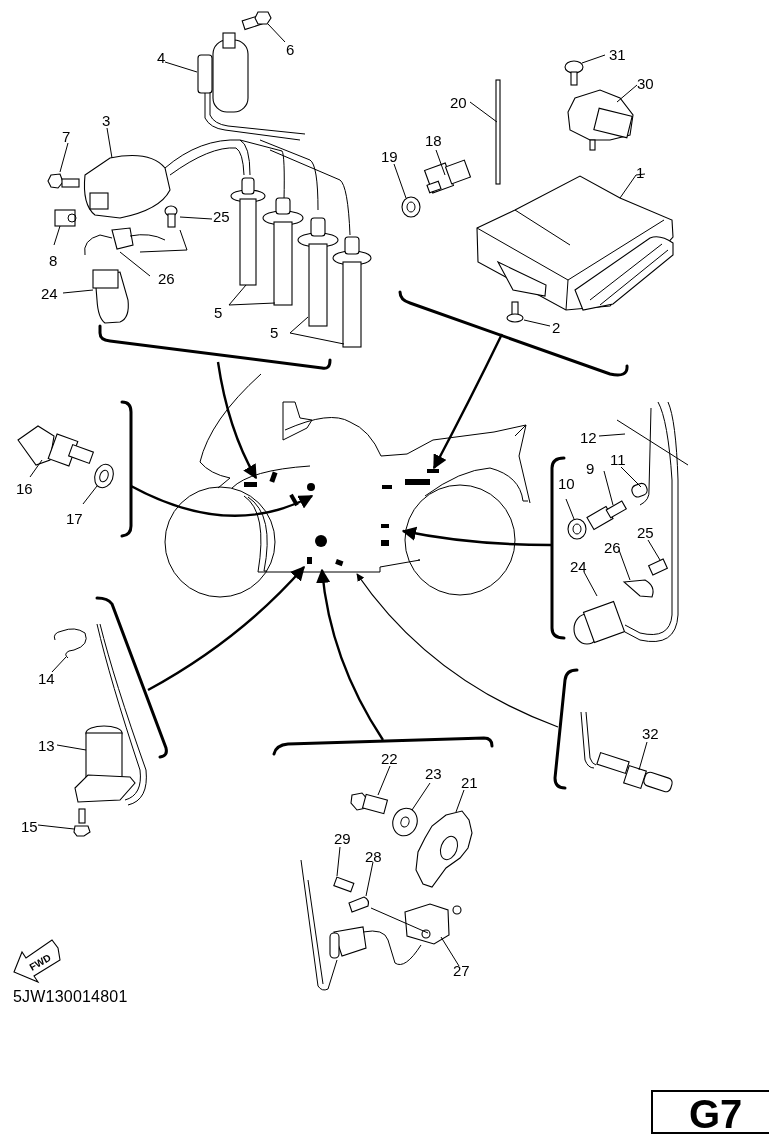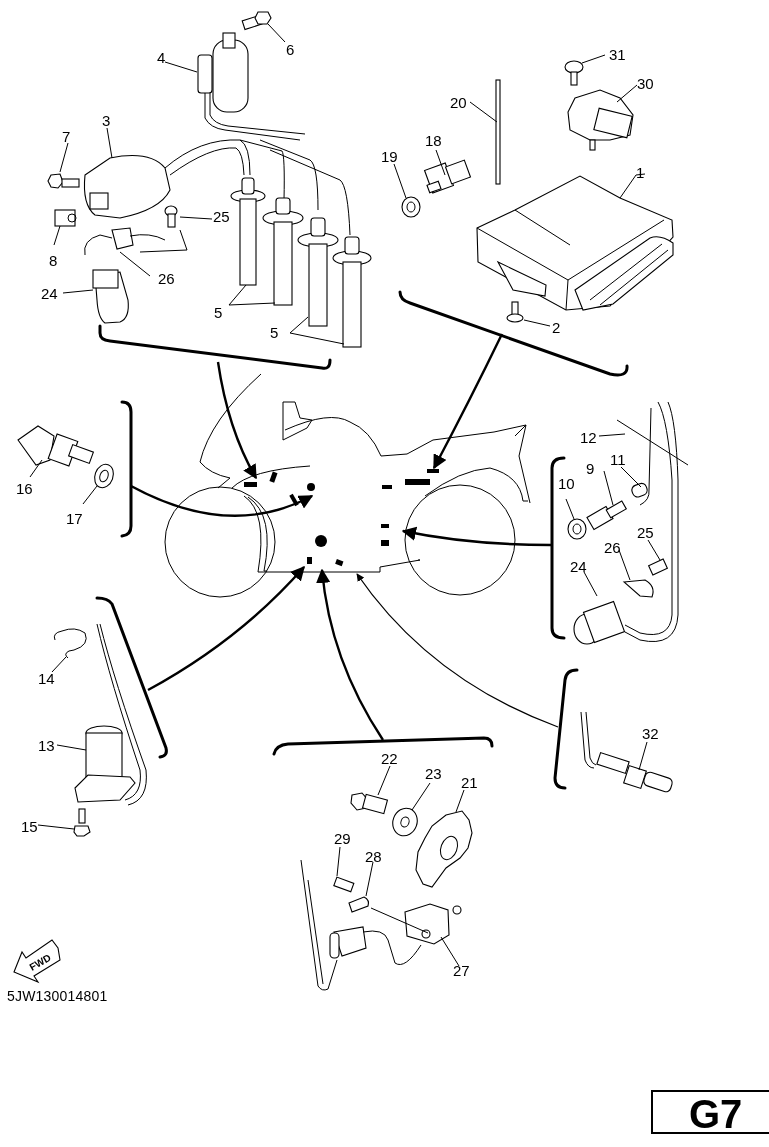--- a/index.html
+++ b/index.html
@@ -6,21 +6,21 @@
   body { width: 769px; height: 1147px; position: relative; overflow: hidden;
          font-family: "Liberation Sans", sans-serif; color: #000; }
   #diagram { position: absolute; left: 0; top: 0; width: 769px; height: 1147px; }
   .lbl { font-family: "Liberation Sans", sans-serif; font-size: 15px; fill: #000; }
   .thin { stroke: #000; stroke-width: 1; fill: none; }
   .part { stroke: #000; stroke-width: 1.1; fill: #fff; }
   .bracket { stroke: #000; stroke-width: 3; fill: none; stroke-linecap: round; }
   .leader { stroke: #000; stroke-width: 2.4; fill: none; }
   .leader-thin { stroke: #000; stroke-width: 1.3; fill: none; }
   .bike { stroke: #000; stroke-width: 1; fill: none; }
-  #diagram-code { position: absolute; left: 7px; top: 988px; font-size: 14px; letter-spacing: 0.2px; }
+  #diagram-code { position: absolute; left: 13px; top: 988px; font-size: 16px; letter-spacing: 0.2px; }
   #page-ref { position: absolute; left: 651px; top: 1090px; width: 130px; height: 44px;
               border: 2px solid #000; box-sizing: border-box; background: #fff;
               font-family: "Liberation Sans", sans-serif; font-weight: bold; font-size: 40px;
               line-height: 44px; padding-left: 36px; overflow: hidden; }
 </style>
 </head>
 <body>
 
 <svg id="diagram" viewBox="0 0 769 1147" xmlns="http://www.w3.org/2000/svg">
 

